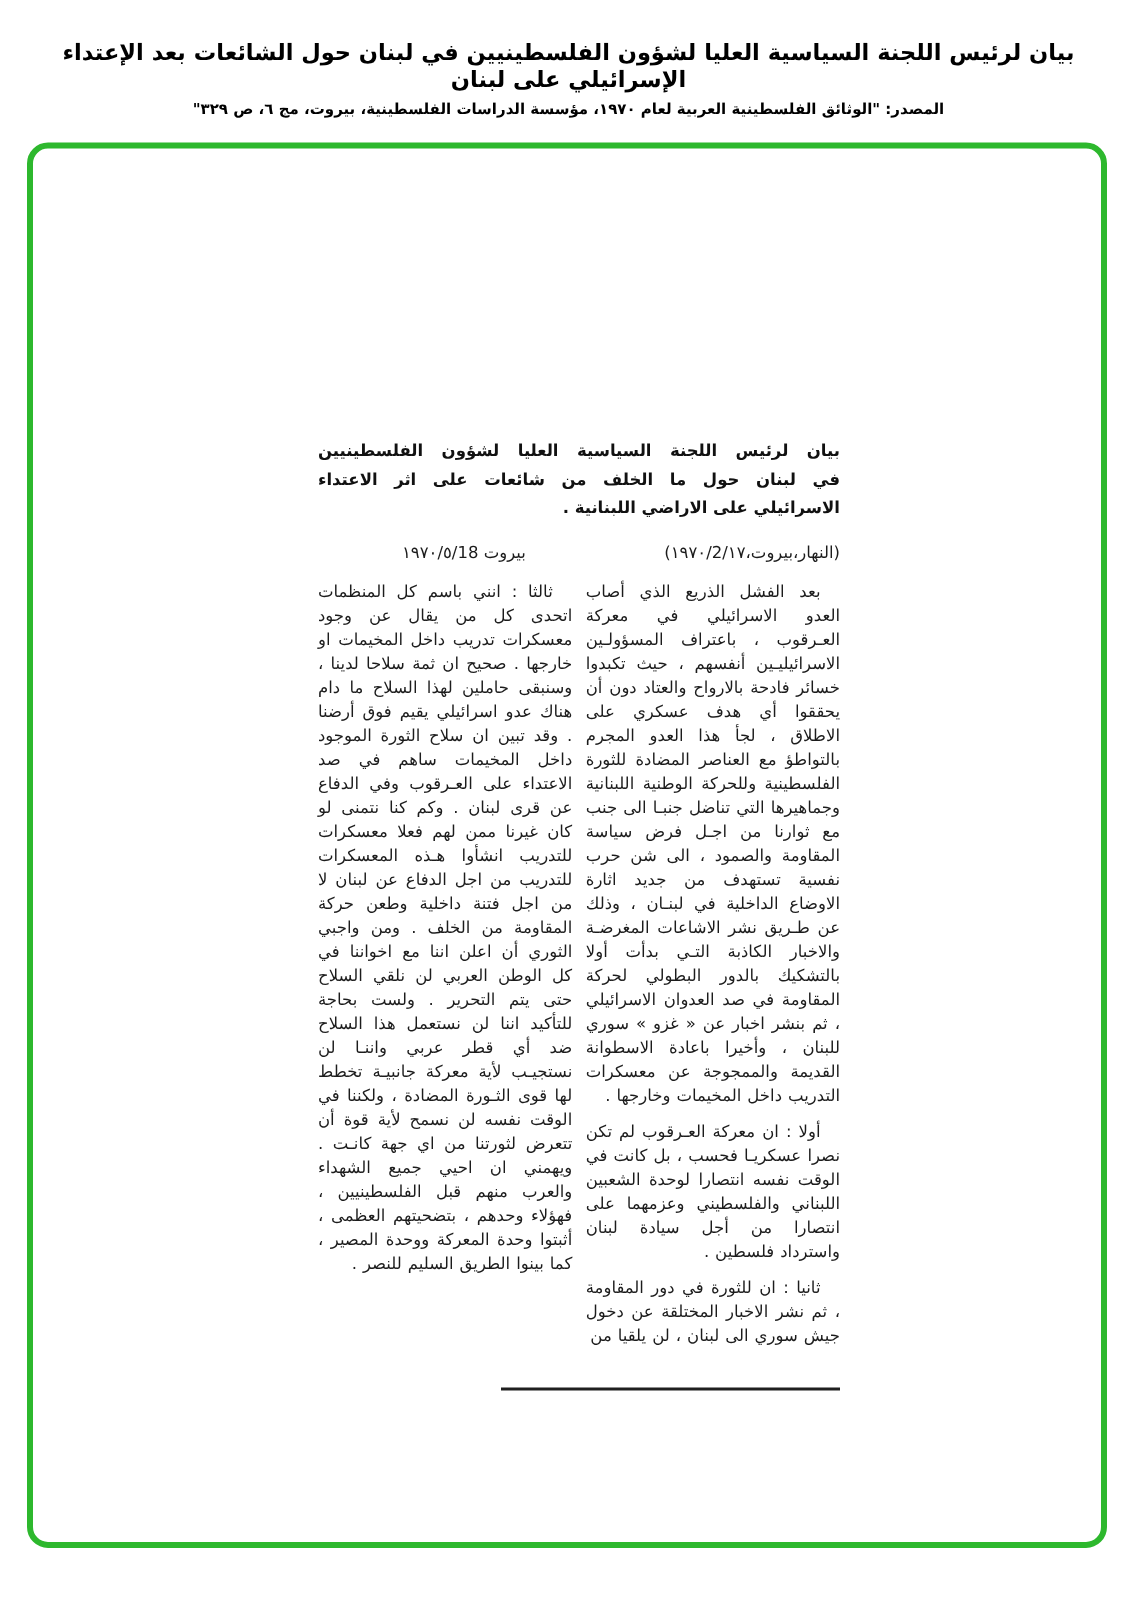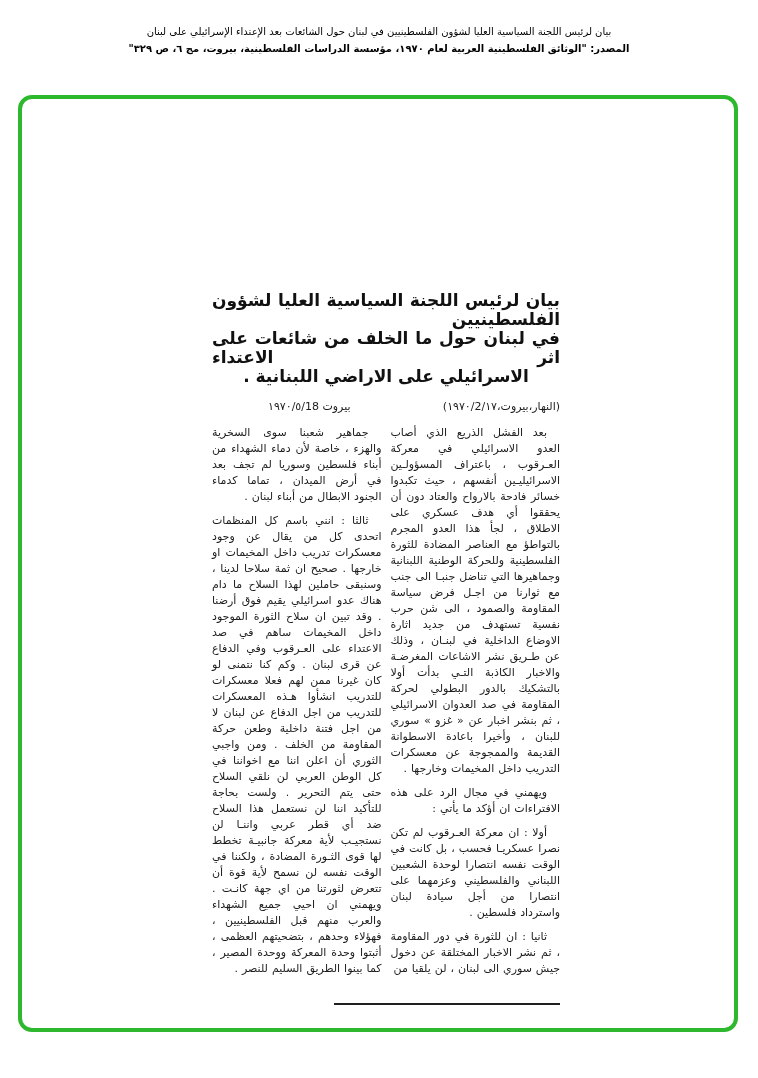--- a/index.html
+++ b/index.html
@@ -10,41 +10,41 @@
     position: relative;
     overflow: hidden;
   }
   .page { position: relative; width: 758px; height: 1078px; background: #fff; }
 
   
   .top-header {
     position: absolute; top: 26px; left: 0; right: 0;
     text-align: center; direction: rtl; color: #000;
   }
-  .top-header .h1 { font-size: 10px; font-weight: normal; letter-spacing: 0; }
+  .top-header .h1 { font-size: 15px; font-weight: bold; letter-spacing: 0; }
   .top-header .h2 { font-size: 10px; font-weight: bold; margin-top: 6px; }
 
   
   .frame {
     position: absolute; left: 18px; top: 95px;
     width: 712px; height: 929px;
     border: 4px solid #2db82d;
     border-radius: 14px;
     background: #ffffff;
   }
 
   .content {
     position: absolute; top: 192px; left: 190px; width: 348px;
     direction: rtl; color: #1c1c1c;
   }
 
-  .doc-title { font-weight: bold; font-size: 17px; line-height: 19px; color: #111; }
+  .doc-title { font-weight: bold; font-size: 11px; line-height: 19px; color: #111; }
   .t-line { direction: rtl; }
   .t-just { text-align: justify; text-align-last: justify; }
-  .t-left { text-align: center; }
+  .t-left { text-align: right; }
 
   .dateline {
     margin-top: 14px;
     display: flex; justify-content: space-between; align-items: baseline;
     font-size: 11px;
     padding-left: 56px;
   }
 
   .columns { margin-top: 12px; display: flex; gap: 9px; }
   .col { flex: 1; min-width: 0; }
@@ -85,26 +85,24 @@
       </div>
 
       <div class="dateline">
         <span>(النهار،بيروت،١٩٧٠/2/١٧)</span>
         <span>بيروت ١٩٧٠/٥/18</span>
       </div>
 
       <div class="columns">
         <div class="col">
           <p>بعد الفشل الذريع الذي أصاب العدو الاسرائيلي في معركة العـرقوب ، باعتراف المسؤولـين الاسرائيليـين أنفسهم ، حيث تكبدوا خسائر فادحة بالارواح والعتاد دون أن يحققوا أي هدف عسكري على الاطلاق ، لجأ هذا العدو المجرم بالتواطؤ مع العناصر المضادة للثورة الفلسطينية وللحركة الوطنية اللبنانية وجماهيرها التي تناضل جنبـا الى جنب مع ثوارنا من اجـل فرض سياسة المقاومة والصمود ، الى شن حرب نفسية تستهدف من جديد اثارة الاوضاع الداخلية في لبنـان ، وذلك عن طـريق نشر الاشاعات المغرضـة والاخبار الكاذبة التـي بدأت أولا بالتشكيك بالدور البطولي لحركة المقاومة في صد العدوان الاسرائيلي ، ثم بنشر اخبار عن « غزو » سوري للبنان ، وأخيرا باعادة الاسطوانة القديمة والممجوجة عن معسكرات التدريب داخل المخيمات وخارجها .</p>
-          <p>ويهمني في مجال الرد على هذه الافتراءات ان أؤكد ما يأتي :</p>
           <p>أولا : ان معركة العـرقوب لم تكن نصرا عسكريـا فحسب ، بل كانت في الوقت نفسه انتصارا لوحدة الشعبين اللبناني والفلسطيني وعزمهما على انتصارا من أجل سيادة لبنان واسترداد فلسطين .</p>
           <p>ثانيا : ان للثورة في دور المقاومة ، ثم نشر الاخبار المختلقة عن دخول جيش سوري الى لبنان ، لن يلقيا من</p>
         </div>
         <div class="col">
-          <p>جماهير شعبنا سوى السخرية والهزء ، خاصة لأن دماء الشهداء من أبناء فلسطين وسوريا لم تجف بعد في أرض الميدان ، تماما كدماء الجنود الابطال من أبناء لبنان .</p>
           <p>ثالثا : انني باسم كل المنظمات اتحدى كل من يقال عن وجود معسكرات تدريب داخل المخيمات او خارجها . صحيح ان ثمة سلاحا لدينا ، وسنبقى حاملين لهذا السلاح ما دام هناك عدو اسرائيلي يقيم فوق أرضنا . وقد تبين ان سلاح الثورة الموجود داخل المخيمات ساهم في صد الاعتداء على العـرقوب وفي الدفاع عن قرى لبنان . وكم كنا نتمنى لو كان غيرنا ممن لهم فعلا معسكرات للتدريب انشأوا هـذه المعسكرات للتدريب من اجل الدفاع عن لبنان لا من اجل فتنة داخلية وطعن حركة المقاومة من الخلف . ومن واجبي الثوري أن اعلن اننا مع اخواننا في كل الوطن العربي لن نلقي السلاح حتى يتم التحرير . ولست بحاجة للتأكيد اننا لن نستعمل هذا السلاح ضد أي قطر عربي واننـا لن نستجيـب لأية معركة جانبيـة تخطط لها قوى الثـورة المضادة ، ولكننا في الوقت نفسه لن نسمح لأية قوة أن تتعرض لثورتنا من اي جهة كانـت . ويهمني ان احيي جميع الشهداء والعرب منهم قبل الفلسطينيين ، فهؤلاء وحدهم ، بتضحيتهم العظمى ، أثبتوا وحدة المعركة ووحدة المصير ، كما بينوا الطريق السليم للنصر .</p>
         </div>
       </div>
 
       <div class="divider"></div>
 
     </div>
   </div>
 
 </div>

